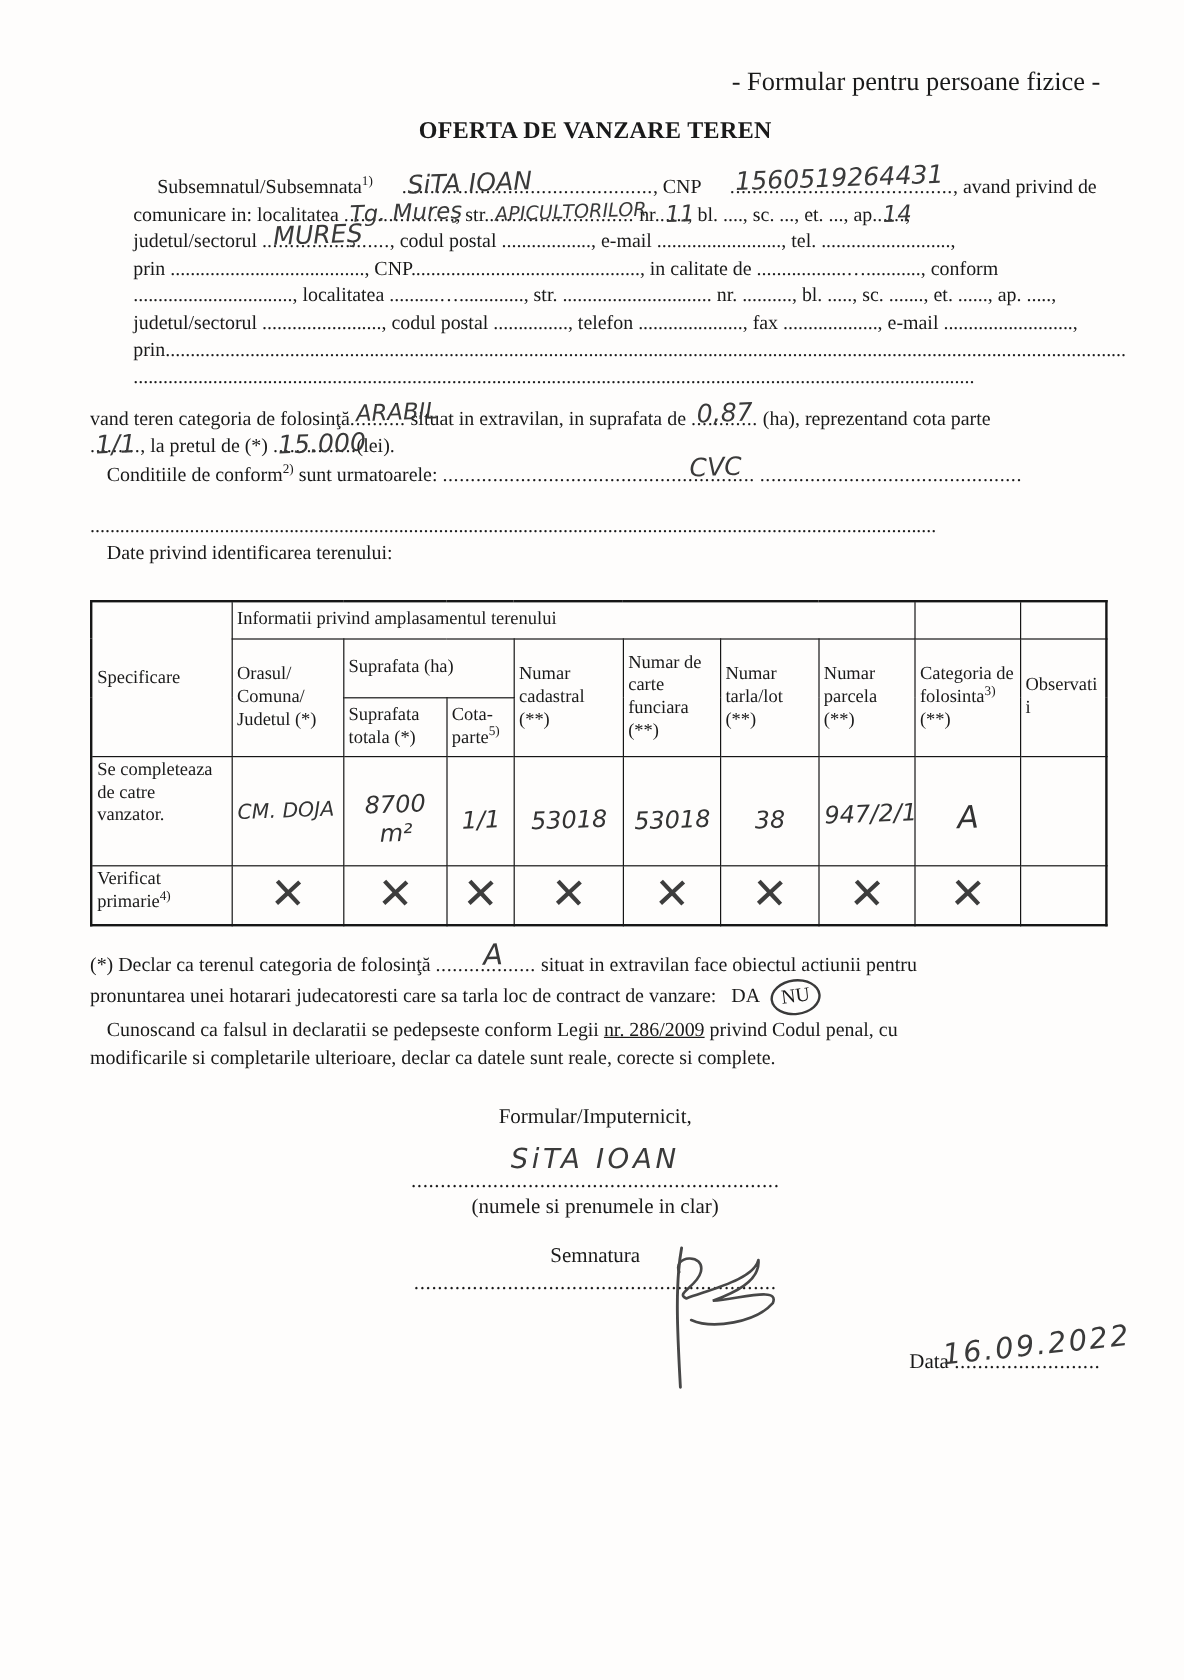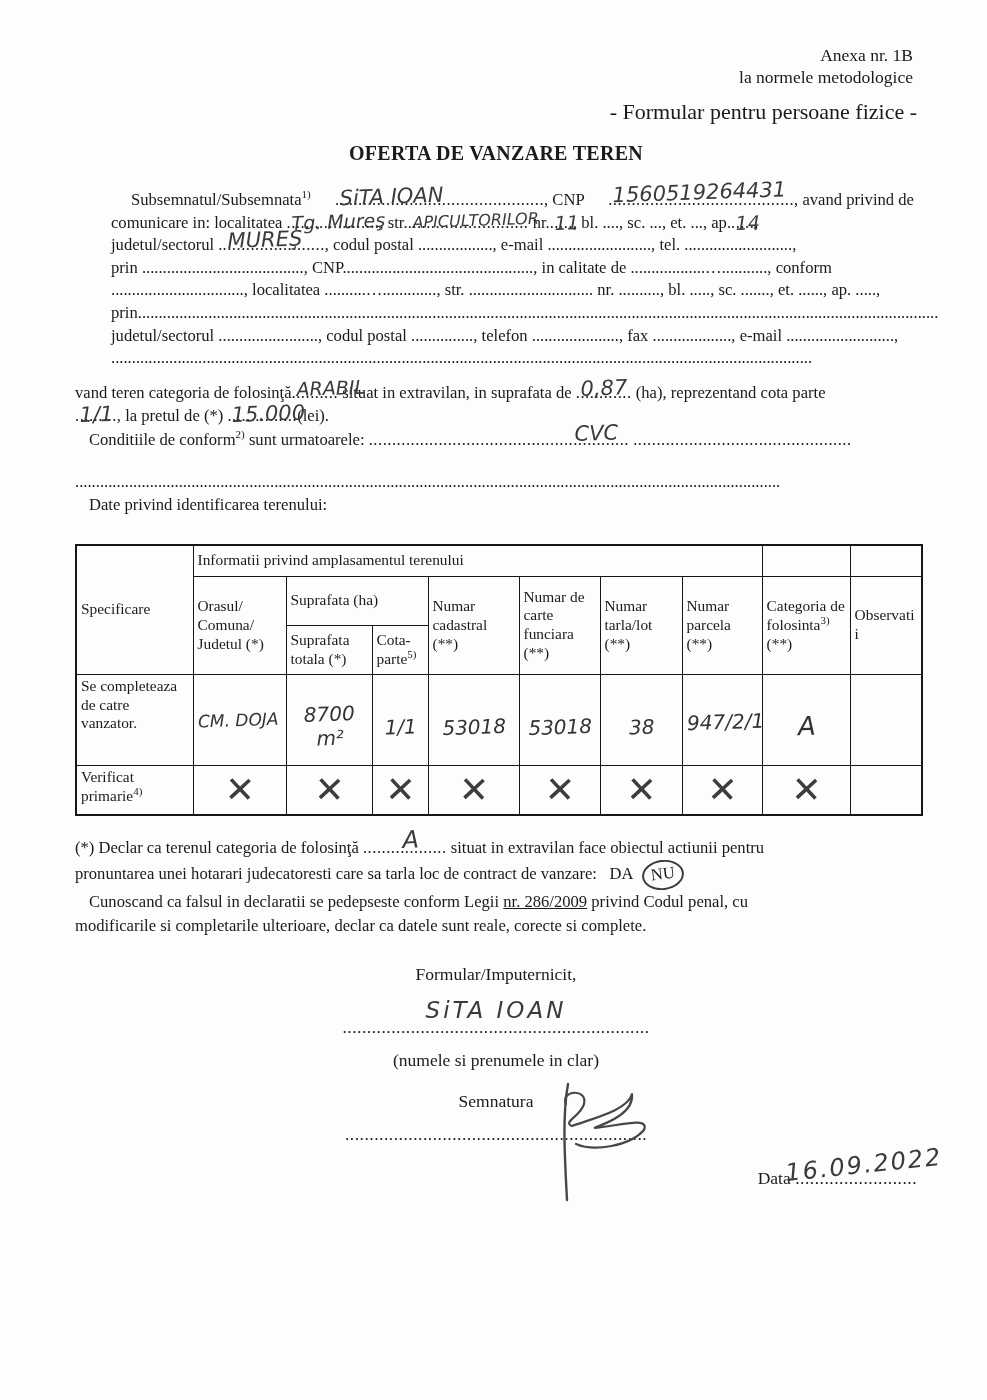--- a/index.html
+++ b/index.html
@@ -63,55 +63,51 @@
     transform:rotate(2deg);
   }
   .decl{margin-top:20px;font-size:16.6px;line-height:24px;}
   .circled{
     display:inline-block;border:2px solid #3a3a3a;border-radius:50%;
     padding:0 7px 2px 7px;transform:rotate(-7deg);
   }
   .ul{text-decoration:underline;}
   .sig{position:relative;margin-top:26px;text-align:center;font-size:17.5px;height:170px;}
   .sig .name-hw{font-size:23px;letter-spacing:3px;}
-  .sig-row{margin-top:12px;}
+  .sig-row{margin-top:1px;}
   .sig-scribble{position:absolute;left:435px;top:118px;}
   .semn{margin-top:20px;}
   .date-row{position:relative;margin-top:34px;font-size:17.5px;text-align:right;}
   .date-ov{position:absolute;left:-8px;bottom:2px;font-size:24px;transform:rotate(-6deg);transform-origin:left bottom;letter-spacing:2px;}
 </style>
 </head>
 <body>
 
 <div class="page">
   <div class="content">
 
-    <div class="hdr-right">
-      <div>Anexa nr. 1B</div>
-      <div>la normele metodologice</div>
-    </div>
 
     <div class="subtitle">- Formular pentru persoane fizice -</div>
     <div class="main-title">OFERTA DE VANZARE TEREN</div>
 
     <div class="para">
       <div class="line indent">
         <span>Subsemnatul/Subsemnata</span><span class="sup">1)</span>
         <span class="fill"><span class="dots">.............................................</span><span class="hw ov big">SiTA    IOAN</span></span><span>, CNP </span><span class="fill"><span class="dots">........................................</span><span class="hw ov big lift">1560519264431</span></span><span>, avand privind de</span>
       </div>
       <div class="line">
         <span>comunicare in: localitatea </span><span class="fill"><span class="dots">....................</span><span class="hw ov">Tg. Mureş</span></span><span>, str.</span><span class="fill"><span class="dots">..........................</span><span class="hw ov" style="font-size:16px">APICULTORILOR</span></span><span> nr.</span><span class="fill"><span class="dots">.....</span><span class="hw ov">11</span></span><span>, bl. ...., sc. ..., et. ..., ap.</span><span class="fill"><span class="dots">.....</span><span class="hw ov">14</span></span><span>,</span>
       </div>
       <div class="line">
         <span>judetul/sectorul .</span><span class="fill"><span class="dots">......................</span><span class="hw ov big lift">MUREŞ</span></span><span>, codul postal .................., e-mail ........................., tel. ..........................,</span>
       </div>
       <div class="line">prin ......................................., CNP.............................................., in calitate de ..................…..........., conform</div>
       <div class="line">................................, localitatea ..........…............., str. .............................. nr. .........., bl. ....., sc. ......., et. ......, ap. .....,</div>
+      <div class="line">judetul/sectorul ........................, codul postal ..............., telefon ....................., fax ..................., e-mail ..........................,</div>
       <div class="line">prin.................................................................................................................................................................................................</div>
-      <div class="line">judetul/sectorul ........................, codul postal ..............., telefon ....................., fax ..................., e-mail ..........................,</div>
       <div class="line">.........................................................................................................................................................................</div>
     </div>
 
     <div class="offer">
       <div class="line">
         <span>vand teren categoria de folosinţă</span><span class="fill"><span class="dots">..........</span><span class="hw ov lift">ARABIL</span></span><span> situat in extravilan, in suprafata de </span><span class="fill"><span class="dots">............</span><span class="hw ov big lift">0,87</span></span><span> (ha), reprezentand cota parte</span>
       </div>
       <div class="line">
         <span class="fill"><span class="dots">.........</span><span class="hw ov big">1/1</span></span><span>, la pretul de (*) </span><span class="fill"><span class="dots">...............</span><span class="hw ov big">15.000</span></span><span>(lei).</span>
       </div>

